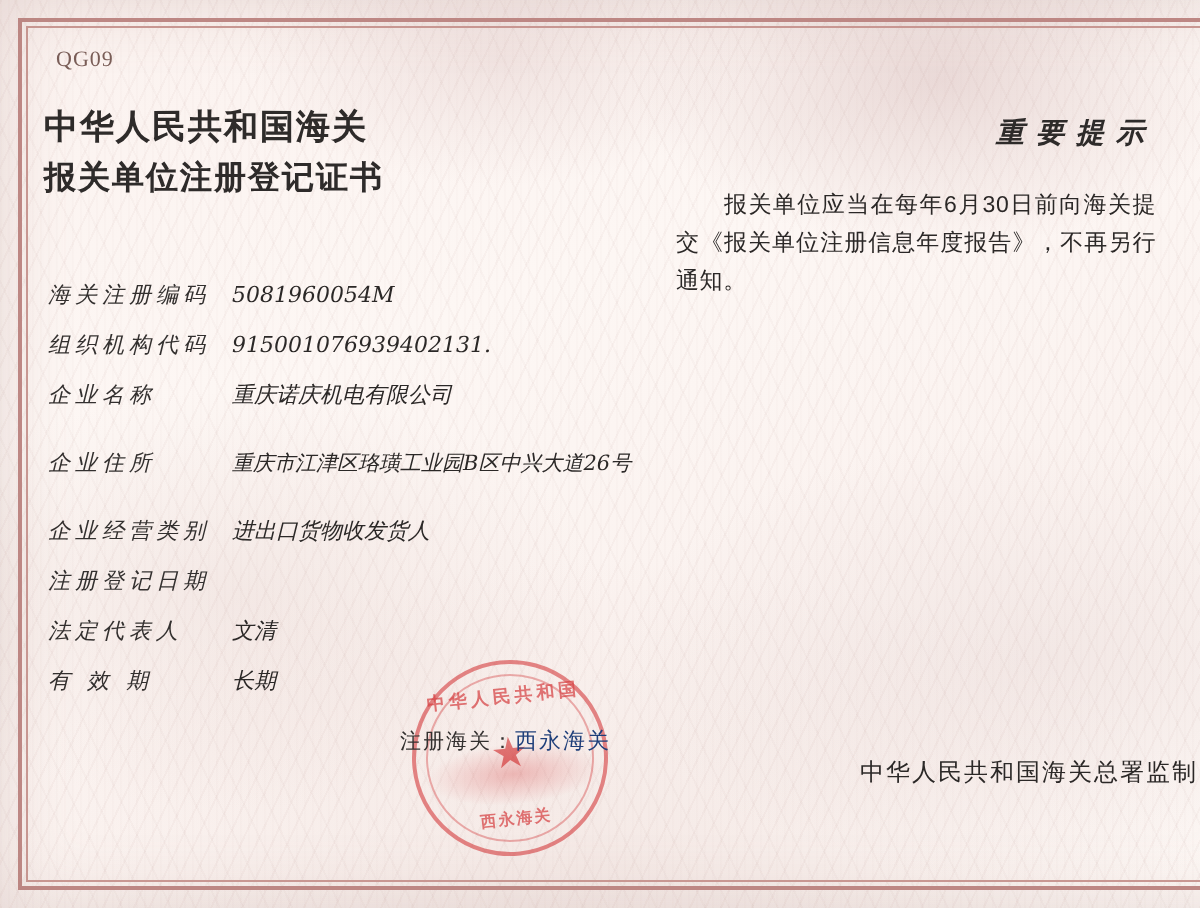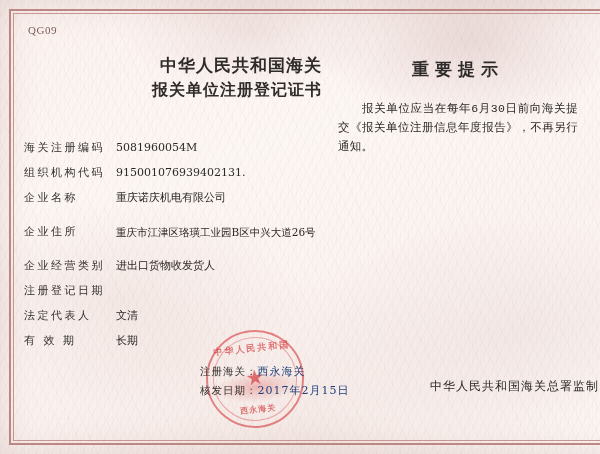--- a/index.html
+++ b/index.html
@@ -83,22 +83,22 @@
   }
 
   
   .left-col {
     position: absolute;
     left: 22px;
     top: 54px;
     width: 300px;
   }
   .doc-title {
-    text-align: right;
-    font-family: Liberation Serif, serif;
+    text-align: left;
+    font-family: Liberation Mono, monospace;
     color: #2e2b2a;
     font-weight: bold;
   }
   .doc-title .line1 {
     font-size: 17px;
     letter-spacing: 1px;
     line-height: 24px;
   }
   .doc-title .line2 {
     font-size: 16px;
@@ -110,20 +110,21 @@
   .fields {
     position: absolute;
     left: 24px;
     top: 140px;
     width: 300px;
   }
   .field-row {
     display: flex;
     align-items: center;
     margin-bottom: 9px;
+    font-style: italic;
   }
   .field-row.tall { margin-bottom: 18px; }
   .field-label {
     width: 88px;
     flex: 0 0 88px;
     font-family: "DejaVu Serif", serif;
     font-size: 11px;
     color: #33302f;
     letter-spacing: 2.5px;
     line-height: 16px;
@@ -140,30 +141,31 @@
   .field-value.small { font-size: 10.5px; }
 
   
   .right-col {
     position: absolute;
     left: 338px;
     top: 58px;
     width: 240px;
   }
   .notice-title {
-    text-align: center;
-    font-family: "DejaVu Serif", serif;
-    font-size: 17px;
+    text-align: right;
+    font-family: "DejaVu Serif", serif;
+    font-size: 14px;
     font-weight: bold;
     letter-spacing: 6px;
     color: #2e2b2a;
     margin-bottom: 18px;
+    font-style: italic;
   }
   .notice-body {
-    font-family: Liberation Mono, monospace;
+    font-family: Liberation Sans, sans-serif;
     font-size: 11.5px;
     line-height: 19px;
     color: #2b2827;
     text-align: justify;
     text-indent: 24px;
     letter-spacing: 0.3px;
   }
 
   
   .sign-block {
@@ -316,21 +318,18 @@
     <div class="seal-arc-top">中华人民共和国</div>
     <div class="seal-star">★</div>
     <div class="seal-arc-bottom">西永海关</div>
   </div>
   <div class="seal-smudge"></div>
 
   <div class="sign-block">
     <div class="sign-row">
       <span>注册海关：</span><span class="hand">西永海关</span>
     </div>
-    <div class="sign-row">
-      <span>核发日期：</span><span class="hand">2017年2月15日</span>
-    </div>
   </div>
 
   <div class="issuer">中华人民共和国海关总署监制</div>
 
   <div class="edge-shadow"></div>
 </div>
 
 </body></html>

